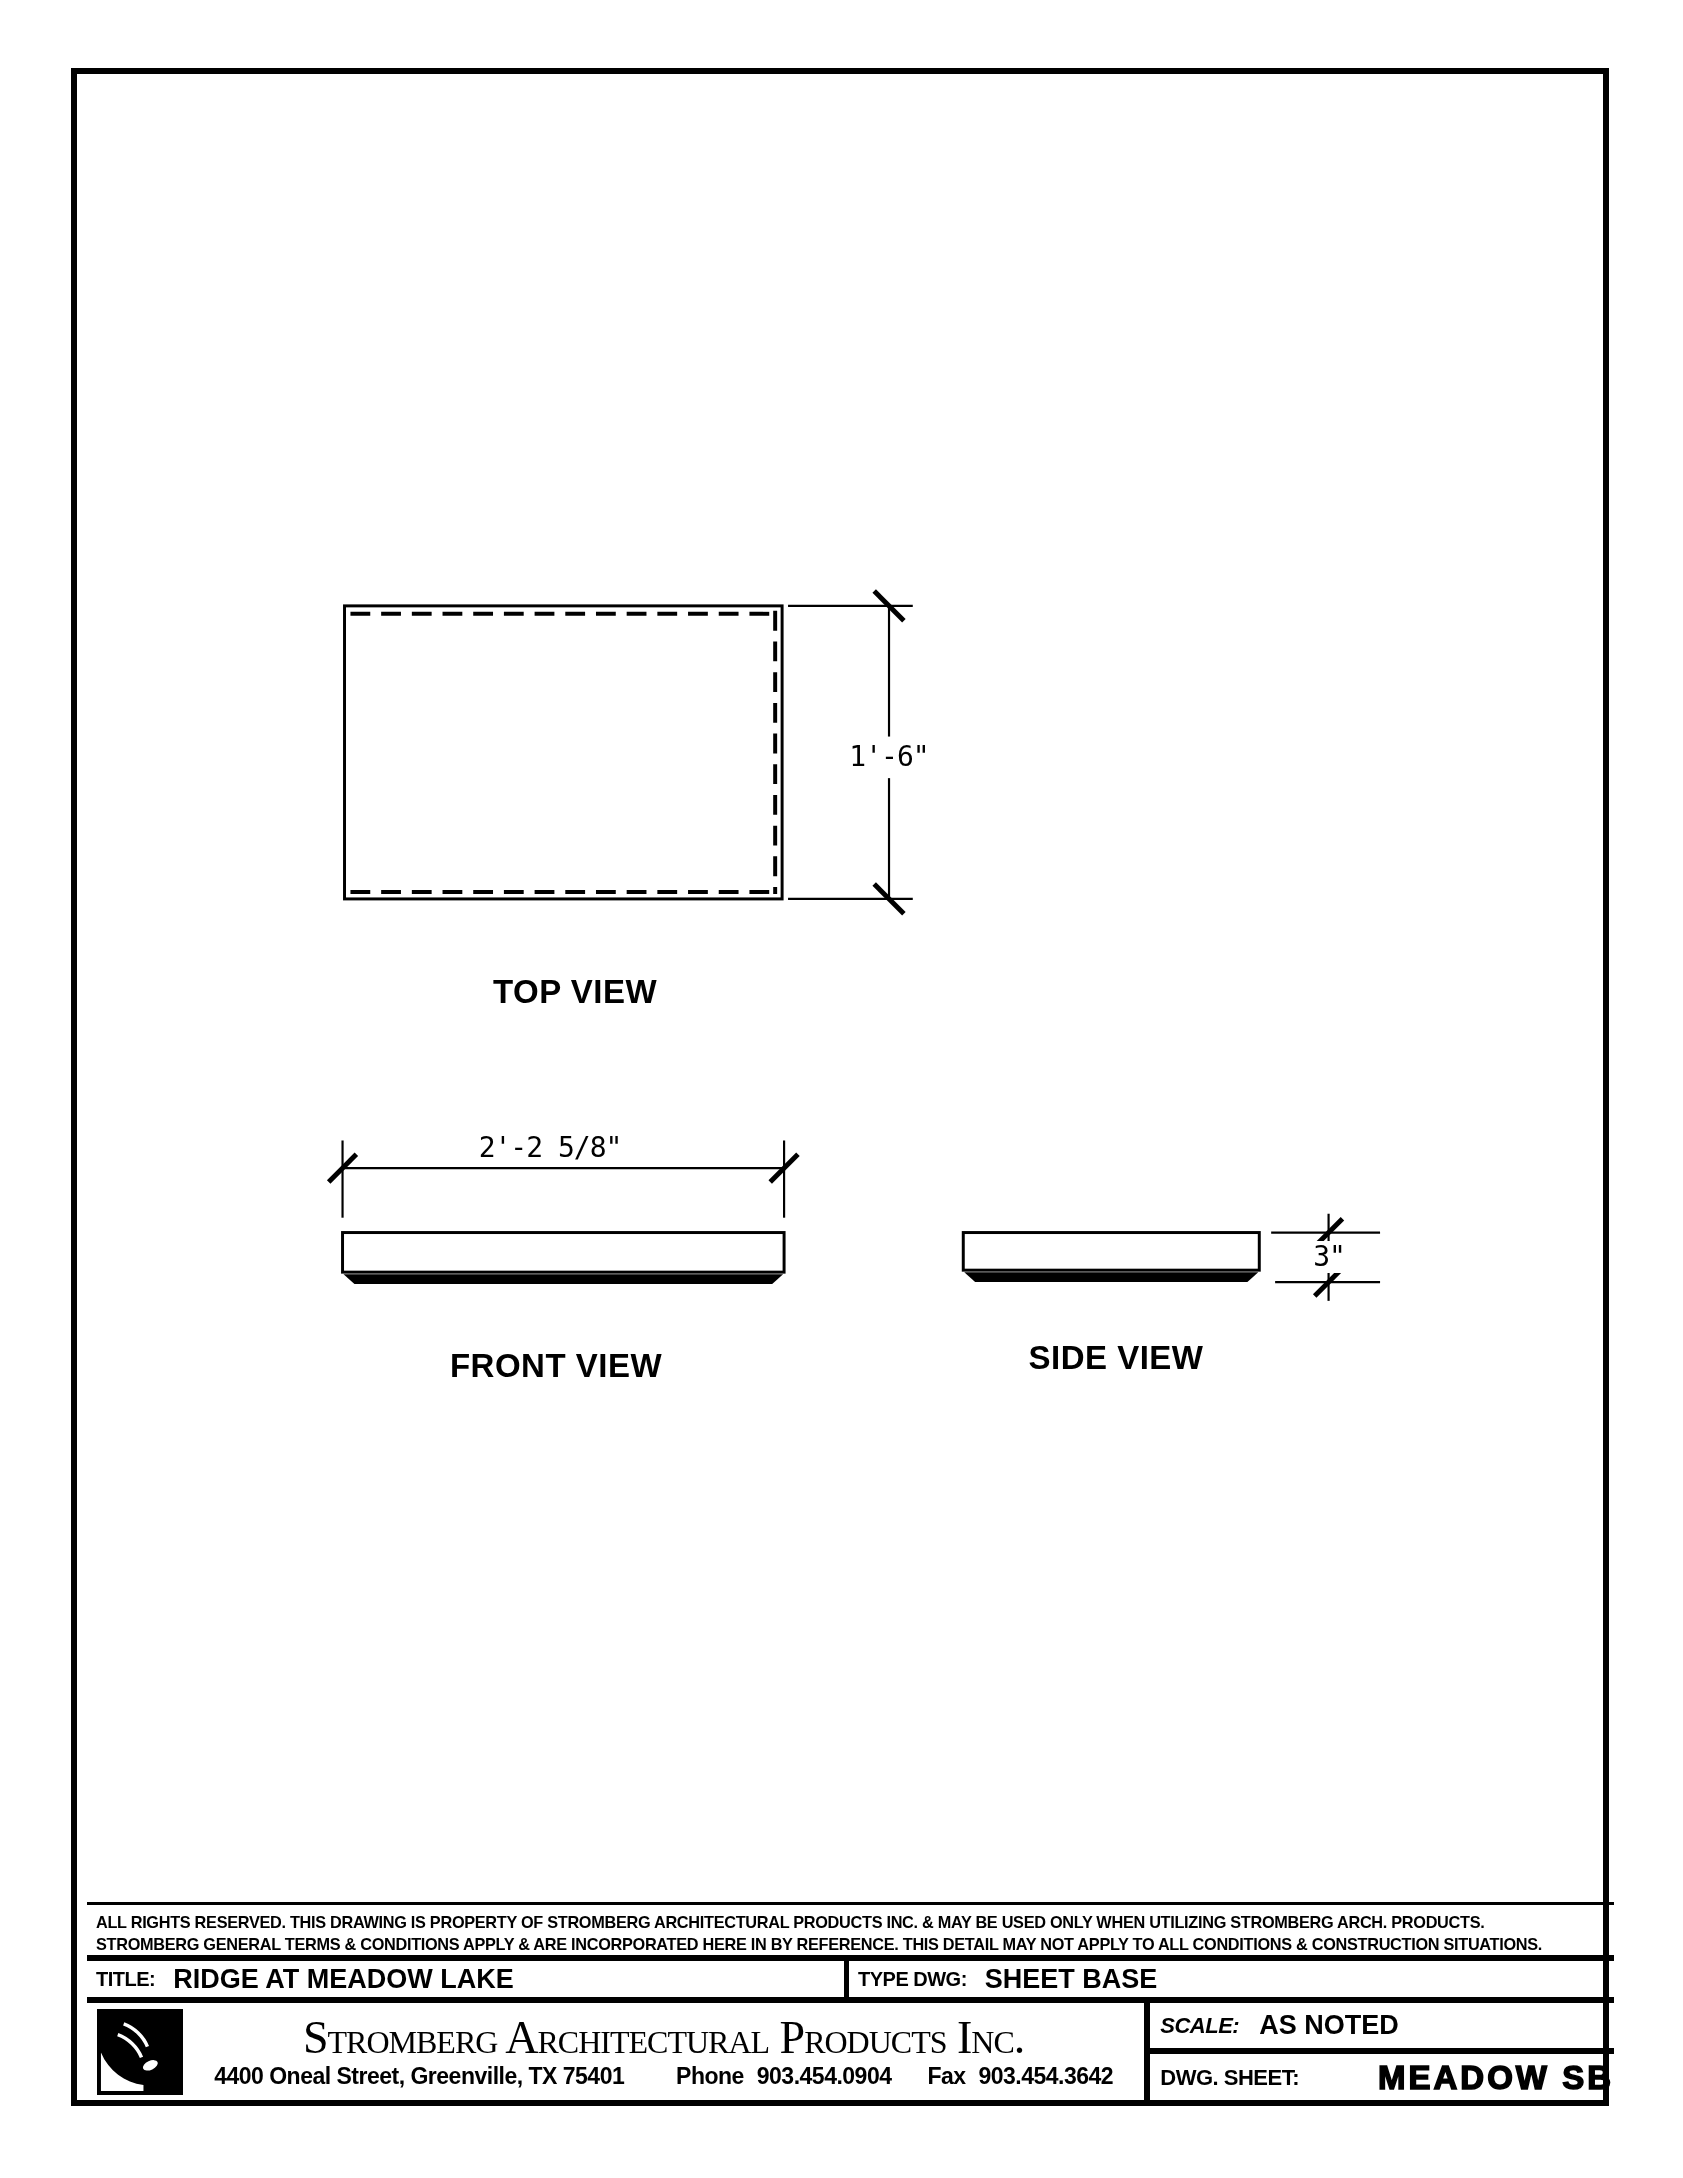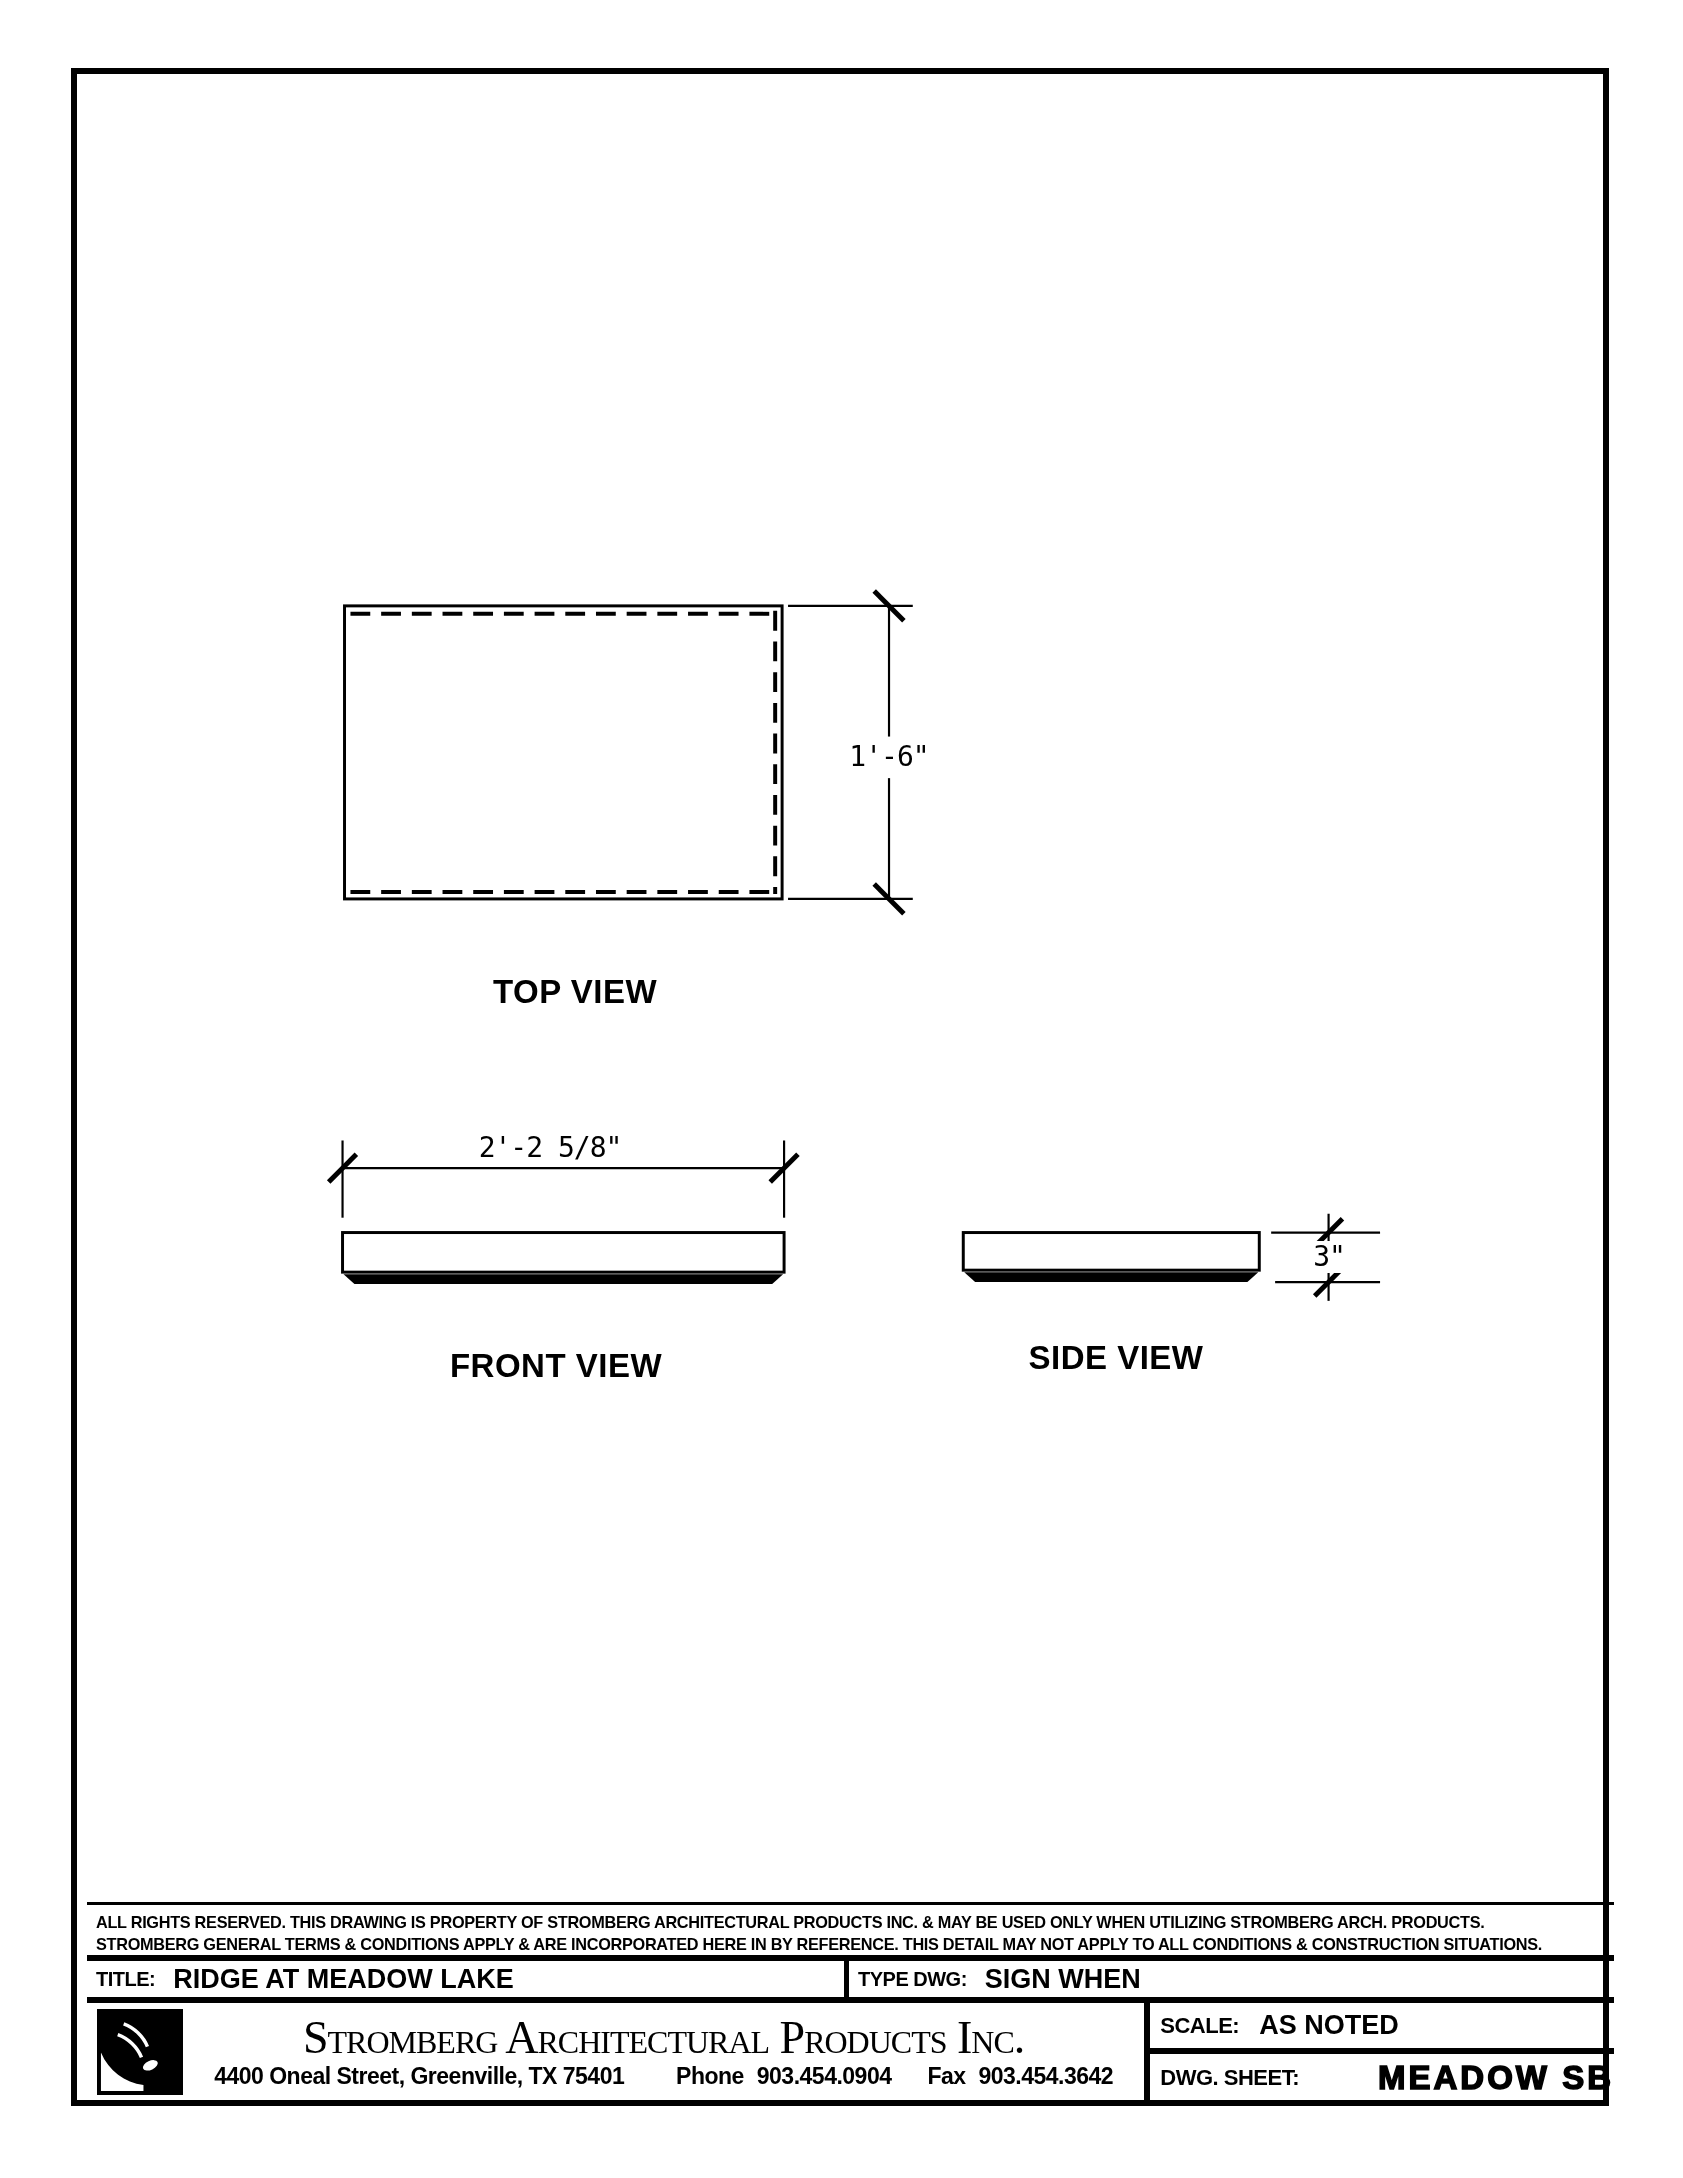--- a/index.html
+++ b/index.html
@@ -54,21 +54,21 @@
   }
   .address-line .gap1{margin-left:46px;}
   .address-line .gap2{margin-left:30px;}
   .address-line .num{margin-left:7px;}
   .scale-col{flex:1;border-left:6px solid #000;display:flex;flex-direction:column;box-sizing:border-box;}
   .scale-cell{
     height:51px;border-bottom:6px solid #000;box-sizing:border-box;
     display:flex;align-items:center;padding-left:10px;
   }
   .sheet-cell{flex:1;display:flex;align-items:center;padding-left:10px;gap:43px;}
-  .scale-label{font-weight:700;font-size:22px;letter-spacing:-0.5px;white-space:nowrap;}
+  .scale-label{font-weight:700;font-size:22px;letter-spacing:-0.5px;white-space:nowrap;font-style:italic;}
   .scale-value{font-weight:700;font-size:27px;margin-left:20px;white-space:nowrap;}
   .sheet-label{font-weight:700;font-size:22px;letter-spacing:-0.5px;white-space:nowrap;}
   .sheet-value{
     font-weight:900;font-size:33px;margin-left:36px;letter-spacing:3px;white-space:nowrap;
     -webkit-text-stroke:1.5px #000;
   }
 </style>
 </head>
 <body>
 
@@ -132,21 +132,21 @@
     <div>STROMBERG GENERAL TERMS &amp; CONDITIONS APPLY &amp; ARE INCORPORATED HERE IN BY REFERENCE. THIS DETAIL MAY NOT APPLY TO ALL CONDITIONS &amp; CONSTRUCTION SITUATIONS.</div>
   </div>
 
   <div class="trow">
     <div class="title-cell">
       <span class="smalllabel">TITLE:</span>
       <span class="bigvalue">RIDGE AT MEADOW LAKE</span>
     </div>
     <div class="type-cell">
       <span class="smalllabel">TYPE DWG:</span>
-      <span class="bigvalue">SIGN WHEN</span>
+      <span class="bigvalue">SHEET BASE</span>
     </div>
   </div>
 
   <div class="brow">
     <div class="company-cell">
       <svg class="logo" width="86" height="86" viewBox="0 0 87 87">
         <rect width="87" height="87" fill="#000"></rect>
         <path d="M4 83 L4 44 C 12 63, 28 74, 47 77 L47 83 Z" fill="#fff"></path>
         <path d="M27 15 C 38 19, 47 28, 51 38" stroke="#fff" stroke-width="3.5" fill="none"></path>
         <path d="M21 26 C 32 30, 41 39, 45 49" stroke="#fff" stroke-width="3.5" fill="none"></path>

